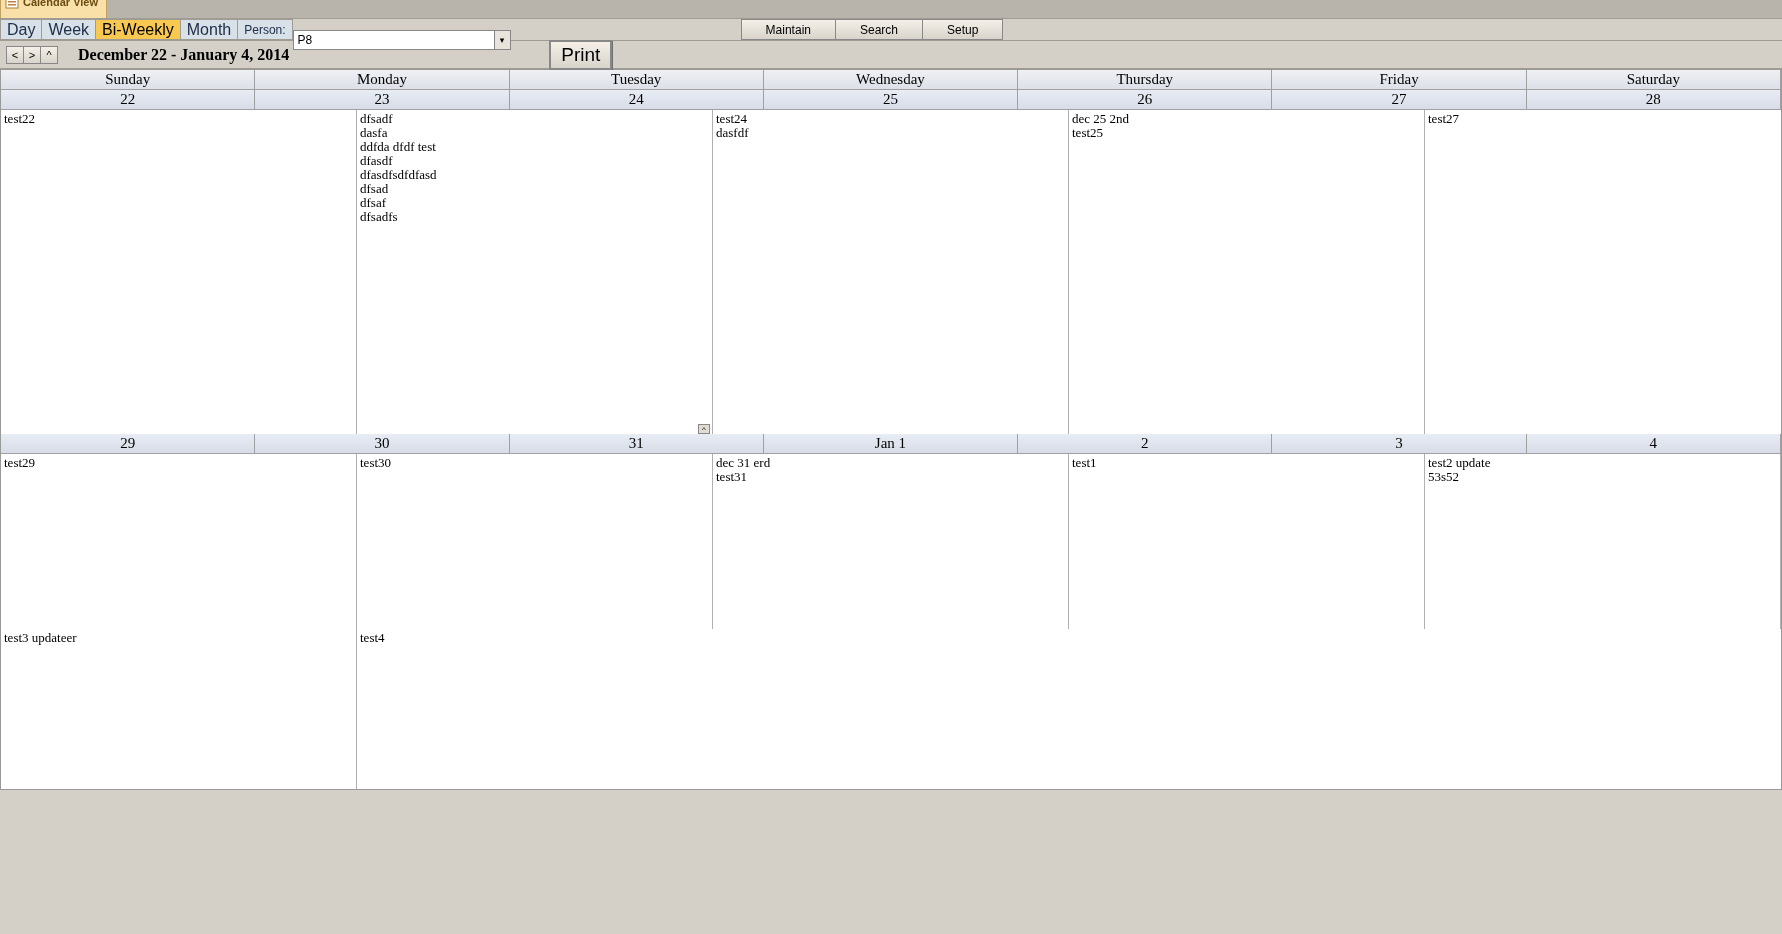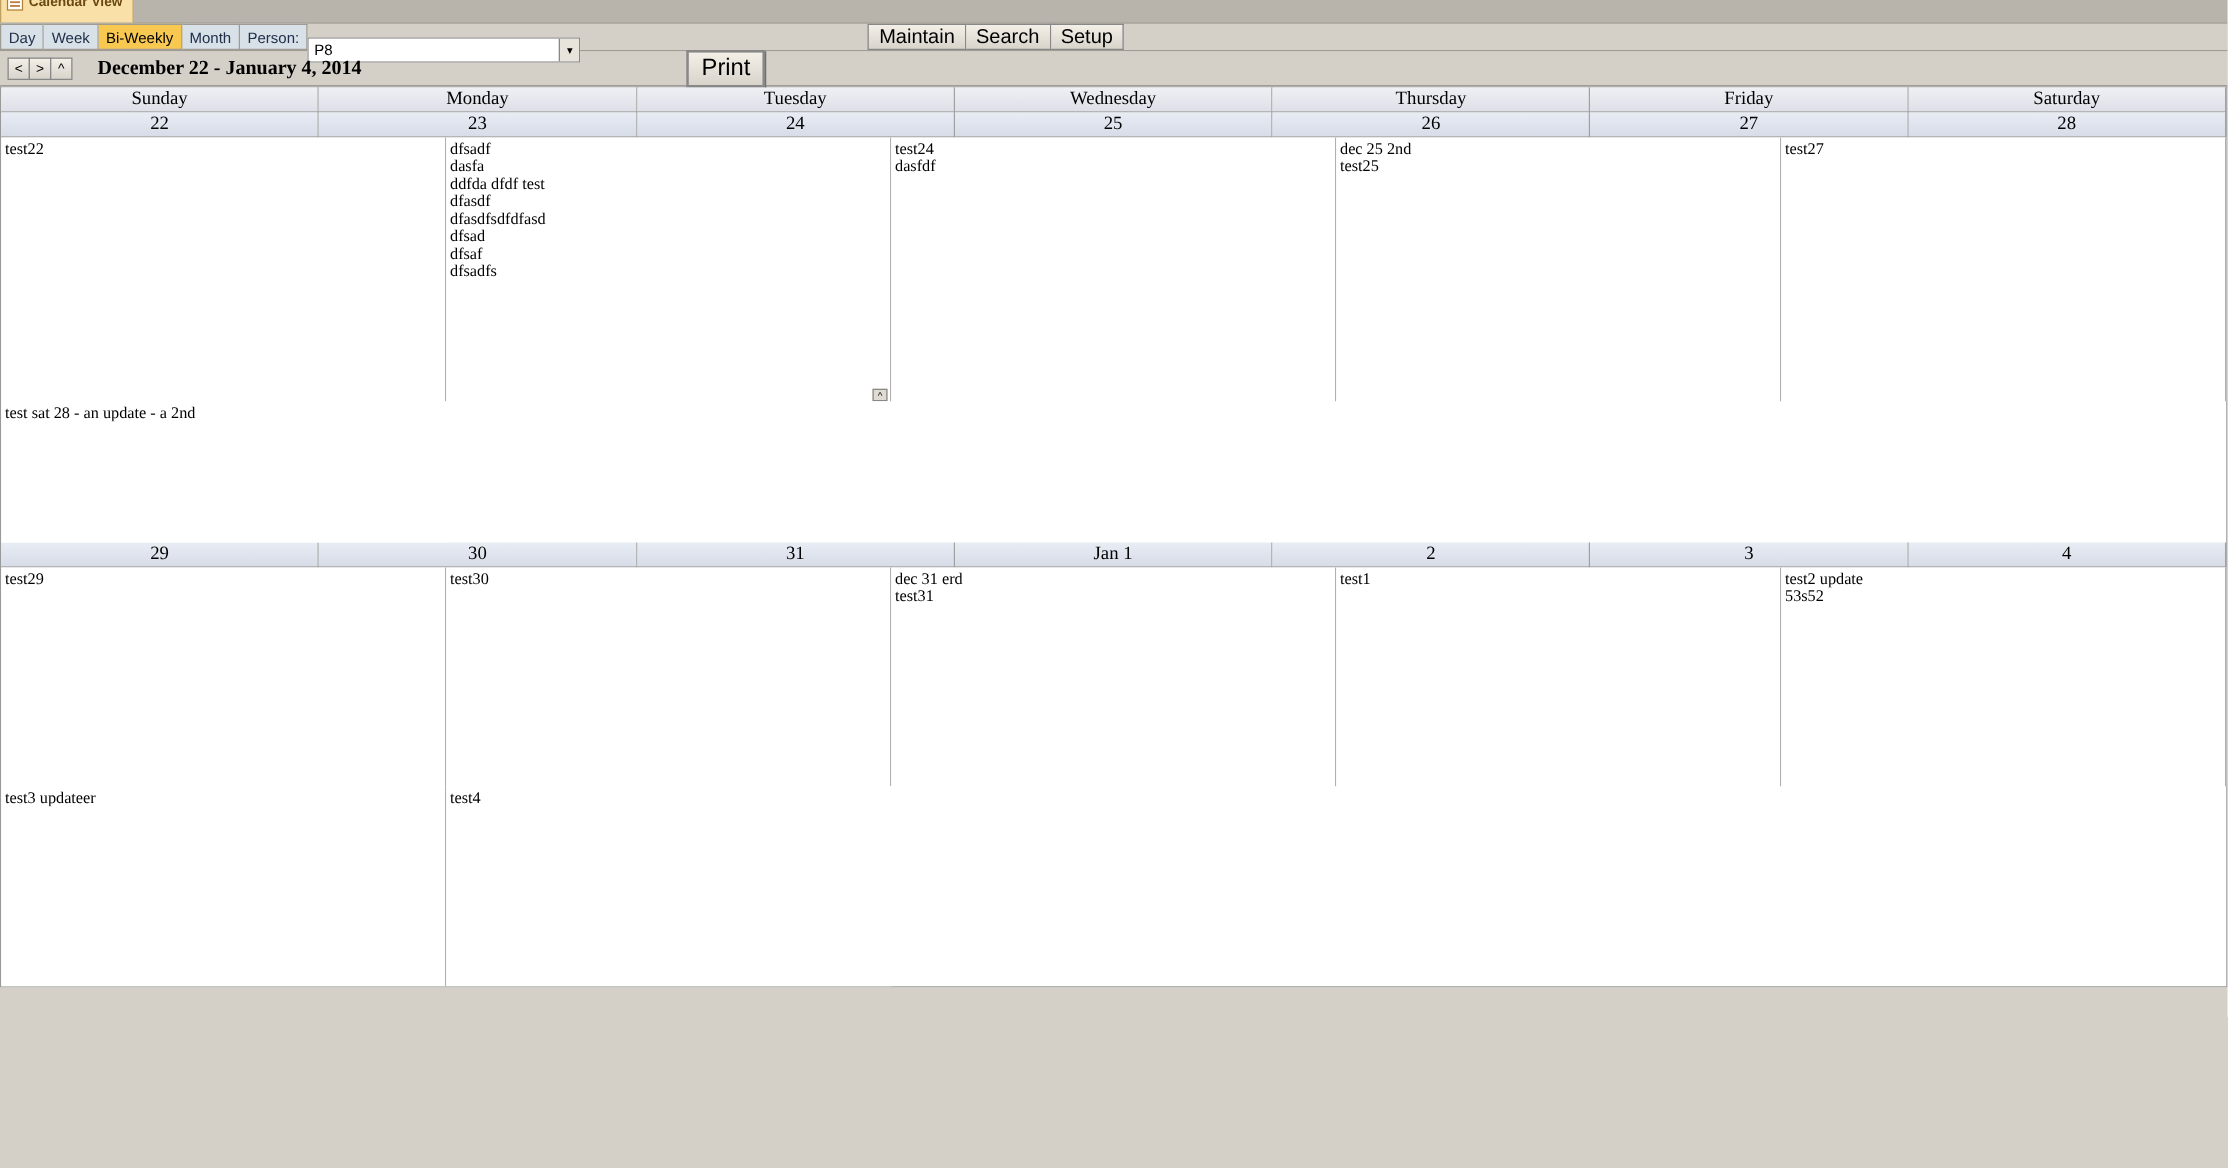--- a/index.html
+++ b/index.html
@@ -53,21 +53,21 @@
   	display: flex;
   	align-items: stretch;
   	background: #d4d0c8;
   	border-bottom: 1px solid #a09c94;
   	height: 22px;
   }
   .tool-btn, .tool-tab {
   	border: 1px solid #a09c94;
   	background: #d8e0e8;
   	padding: 2px 6px;
-  	font-size: 12px;
+  	font-size: 16px;
   	display: flex;
   	align-items: center;
   	cursor: pointer;
   	color: #20304a;
   }
   .tool-tab.active {
   	background: #f8c850;
   	color: #000;
   }
   .toolbar .tool-tab + .tool-tab { border-left: none; }
@@ -106,22 +106,22 @@
   	display: flex;
   	align-items: center;
   	justify-content: center;
   	font-size: 9px;
   	cursor: pointer;
   }
   .tool-gap { flex: 0 0 230px; }
   .action-btn {
   	border: 1px solid #888;
   	background: linear-gradient(#f4f0e8,#d8d4cc);
-  	padding: 2px 8px;
-  	font-size: 16px;
+  	padding: 2px 24px;
+  	font-size: 12px;
   	cursor: pointer;
   	display: flex;
   	align-items: center;
   	margin: 0;
   }
   .action-group { display:flex; }
   .action-group .action-btn + .action-btn { border-left:none; }
 
   
   .navrow {
@@ -301,23 +301,20 @@
             <div class="event">test24</div>
             <div class="event">dasfdf</div>
           </div>
           <div class="day-cell">
             <div class="event">dec 25 2nd</div>
             <div class="event">test25</div>
           </div>
           <div class="day-cell">
             <div class="event">test27</div>
           </div>
-          <div class="day-cell">
-            <div class="event">test sat 28 - an update - a 2nd</div>
-          </div>
         </div>
         <div class="date-row">
           <div class="date-cell">29</div>
           <div class="date-cell">30</div>
           <div class="date-cell">31</div>
           <div class="date-cell">Jan 1</div>
           <div class="date-cell">2</div>
           <div class="date-cell">3</div>
           <div class="date-cell">4</div>
         </div>

